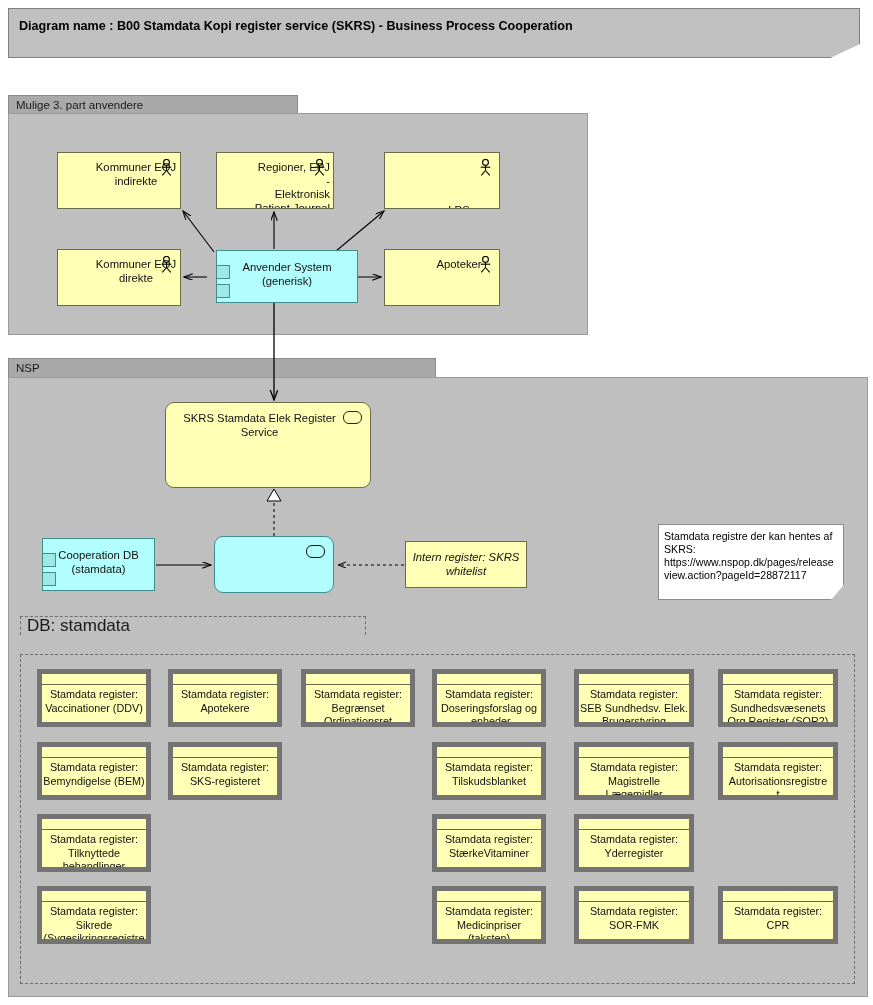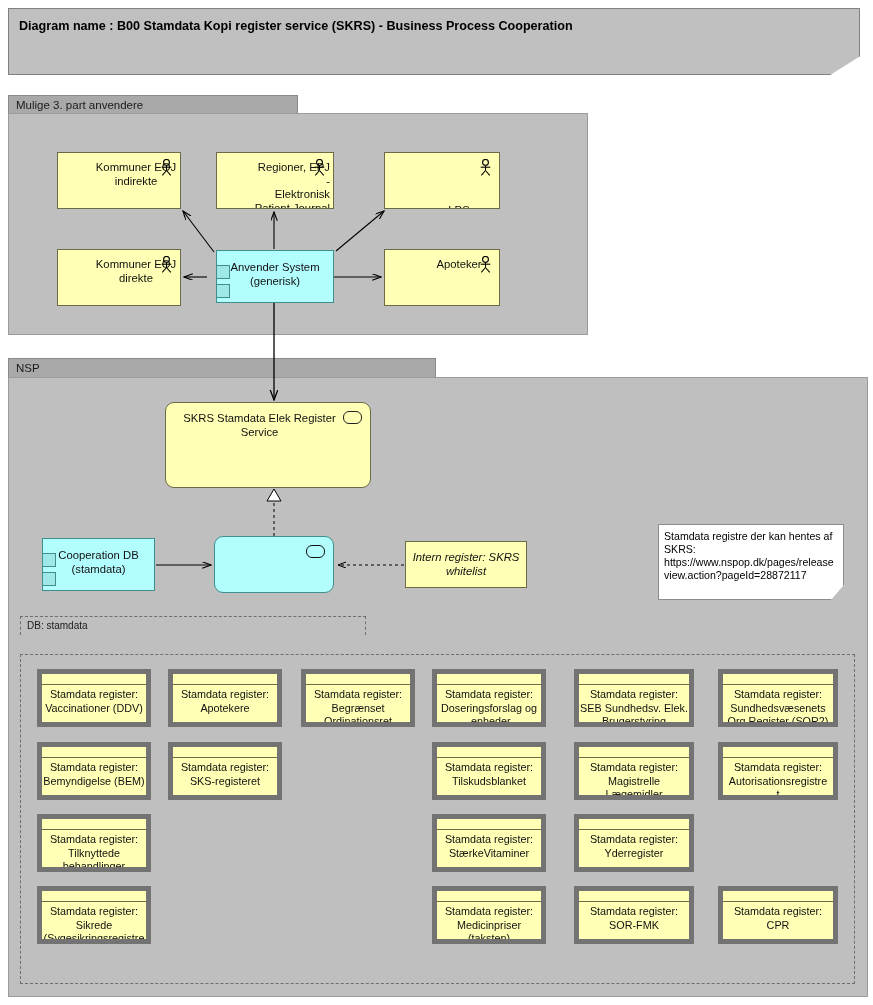--- a/index.html
+++ b/index.html
@@ -5,21 +5,21 @@
   html,body{margin:0;padding:0;background:#ffffff;}
   body{
     width:873px;height:1005px;position:relative;overflow:hidden;
     font-family:"Liberation Sans","DejaVu Sans",sans-serif;
     color:#000;
   }
   .abs{position:absolute;box-sizing:border-box;}
 
   
   #title-note{
-    left:8px;top:8px;width:852px;height:67px;
+    left:8px;top:8px;width:852px;height:50px;
     background:#c0c0c0;border:1px solid #808080;
     clip-path:polygon(0 0,100% 0,100% 72%,96.5% 100%,0 100%);
     padding:8px 0 0 10px;
   }
   #title-note .line{font-size:12.6px;font-weight:bold;white-space:pre;line-height:19px;}
 
   
   .group-body{background:#bfbfbf;border:1px solid #9a9a9a;}
   .group-tab{
     background:#a9a9a9;border:1px solid #8a8a8a;border-bottom:none;
@@ -29,21 +29,21 @@
   #group-third-party-tab{left:8px;top:95px;width:290px;height:18px;}
   #group-third-party-body{left:8px;top:113px;width:580px;height:222px;}
 
   #group-nsp-tab{left:8px;top:358px;width:428px;height:19px;}
   #group-nsp-body{left:8px;top:377px;width:860px;height:620px;}
 
   
   #group-db-tab{
     left:20px;top:616px;width:346px;height:19px;
     border:1px dashed #6e6e6e;border-bottom:none;background:transparent;
-    font-size:10px;line-height:18px;padding-left:6px;
+    font-size:17px;line-height:18px;padding-left:6px;
   }
   #group-db-body{
     left:20px;top:654px;width:835px;height:330px;
     border:1px dashed #6e6e6e;background:transparent;
   }
 
   
   .el{
     background:#ffffb5;border:1px solid #6b6b4a;
     font-size:11.3px;line-height:13.5px;text-align:center;
@@ -182,21 +182,21 @@
   <div class="txt" style="white-space:pre-line;">Apoteker</div>
   <svg class="actor-icon" viewBox="0 0 13 17" xmlns="http://www.w3.org/2000/svg">
     <circle cx="6.5" cy="3.4" r="2.9" fill="none" stroke="#000" stroke-width="1.1"></circle>
     <line x1="6.5" y1="6.3" x2="6.5" y2="11.5" stroke="#000" stroke-width="1.1"></line>
     <line x1="1.7" y1="8.2" x2="11.3" y2="8.2" stroke="#000" stroke-width="1.1"></line>
     <line x1="6.5" y1="11.5" x2="2.3" y2="16.3" stroke="#000" stroke-width="1.1"></line>
     <line x1="6.5" y1="11.5" x2="10.7" y2="16.3" stroke="#000" stroke-width="1.1"></line>
   </svg>
 </div>
 
-<div class="abs el cyan comp-box" style="left:216px;top:250px;width:118px;height:53px;">
+<div class="abs el cyan comp-box" style="left:216px;top:250px;width:142px;height:53px;">
   <div class="comp-tabs">
       <i></i>
       <i></i>
     </div>
   <div class="txt" style="white-space:pre-line;">Anvender System
 (generisk)</div>
 </div>
 
 <div class="abs el svc" style="left:165px;top:402px;width:206px;height:86px;padding-top:9px;">
   <div class="svc-icon"></div>

